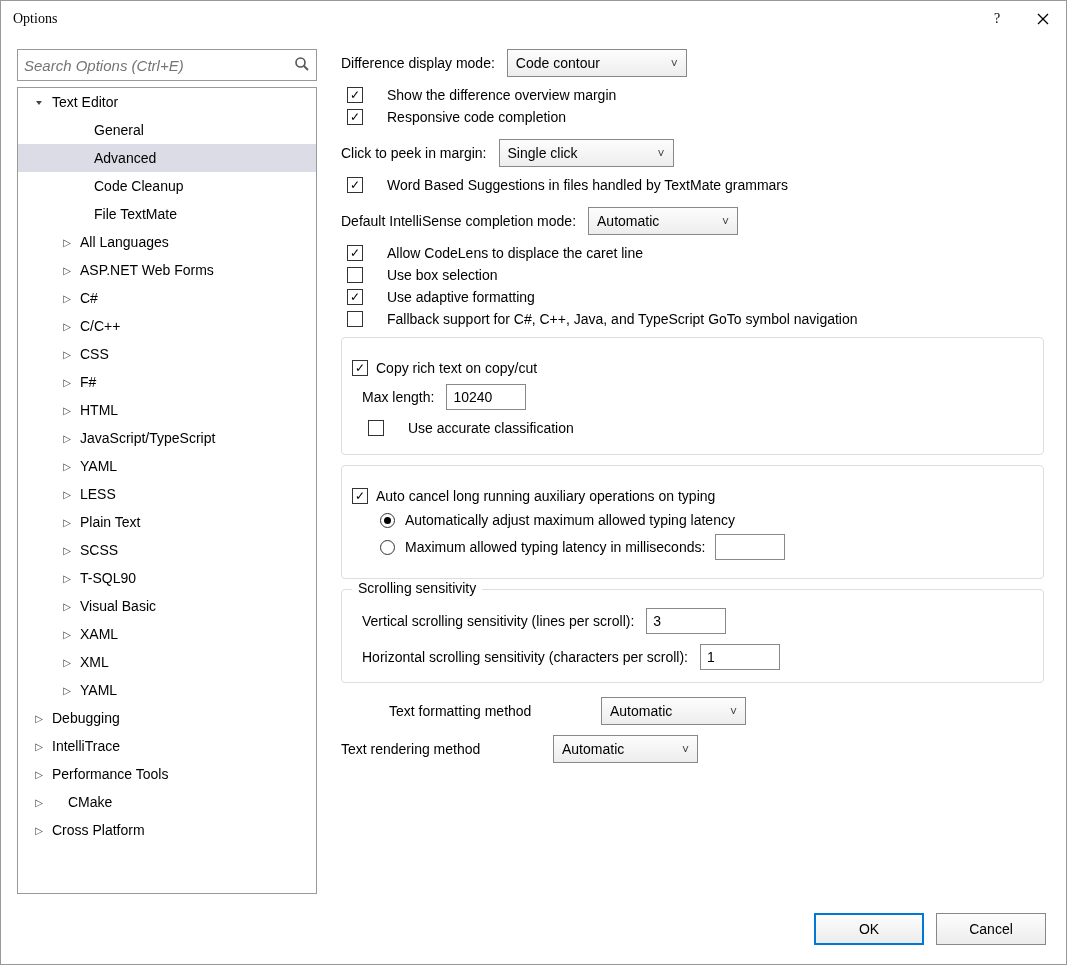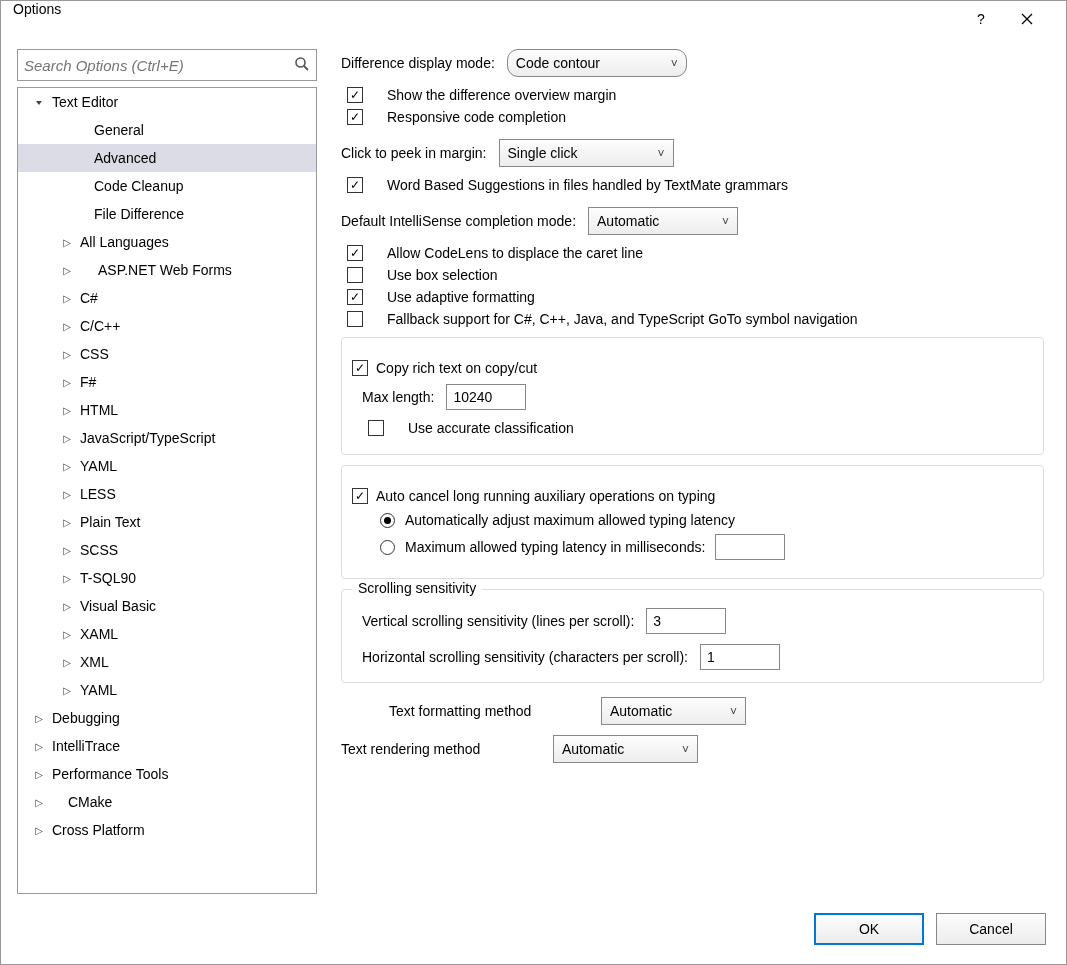--- a/index.html
+++ b/index.html
@@ -1,18 +1,18 @@
 <!DOCTYPE html>
 <html><head>
 <meta charset="utf-8">
 <style>
 * { box-sizing: border-box; margin: 0; padding: 0; }
 body { font-family: "Segoe UI", Tahoma, sans-serif; font-size: 14px; color: #000; background: #fff; width: 1067px; height: 965px; overflow: hidden; }
 .window { width: 1067px; height: 965px; border: 1px solid #999; display: flex; flex-direction: column; }
-.titlebar { height: 36px; display: flex; align-items: flex-start; padding: 0 16px 0 12px; }
+.titlebar { height: 36px; display: flex; align-items: center; padding: 0 0 0 12px; font-family: Liberation Serif, serif; }
 .titlebar .title { flex: 1; font-size: 14px; }
 .titlebar .btn { width: 46px; height: 36px; display: flex; align-items: center; justify-content: center; cursor: default; }
 .content { flex: 1; display: flex; padding: 12px 16px 0 16px; gap: 24px; overflow: hidden; }
 .left { width: 300px; display: flex; flex-direction: column; }
 .searchbox { position: relative; border: 1px solid #999; height: 32px; display: flex; align-items: center; padding: 0 6px; }
 .searchbox input { border: none; outline: none; flex: 1; font-size: 15px; color: #666; font-style: italic; background: transparent; }
 .searchbox .icon { color: #555; }
 .tree { flex: 1; border: 1px solid #999; margin-top: 6px; overflow-y: scroll; overflow-x: hidden; }
 .tree::-webkit-scrollbar { width: 18px; }
 .tree::-webkit-scrollbar-track { background: #f0f0f0; }
@@ -82,29 +82,29 @@
           <div class="tree-item selected" style="padding-left: 56px;">
             <span class="caret none"></span>
             <span style="margin-left: 6px;">Advanced</span>
           </div>
           <div class="tree-item" style="padding-left: 56px; text-align: center;">
             <span class="caret none"></span>
             <span style="margin-left: 6px;">Code Cleanup</span>
           </div>
           <div class="tree-item" style="padding-left: 56px;">
             <span class="caret none"></span>
-            <span style="margin-left: 6px;">File Difference</span>
+            <span style="margin-left: 6px;">File TextMate</span>
           </div>
           <div class="tree-item" style="padding-left: 42px;">
             <span class="caret closed"></span>
             <span style="margin-left: 6px;">All Languages</span>
           </div>
           <div class="tree-item" style="padding-left: 42px;">
             <span class="caret closed"></span>
-            <span style="margin-left: 24px;">ASP.NET Web Forms</span>
+            <span style="margin-left: 6px;">ASP.NET Web Forms</span>
           </div>
           <div class="tree-item" style="padding-left: 42px;">
             <span class="caret closed"></span>
             <span style="margin-left: 6px;">C#</span>
           </div>
           <div class="tree-item" style="padding-left: 42px;">
             <span class="caret closed"></span>
             <span style="margin-left: 6px;">C/C++</span>
           </div>
           <div class="tree-item" style="padding-left: 42px;">
@@ -178,21 +178,21 @@
           <div class="tree-item" style="padding-left: 14px;">
             <span class="caret closed"></span>
             <span style="margin-left: 6px;">Cross Platform</span>
           </div>
         </div>
     </div>
 
     <div class="right">
       <div class="row">
         <label class="text">Difference display mode:</label>
-        <div class="combo" style="min-width:180px;border-radius:11px;">
+        <div class="combo" style="min-width:180px;">
           <span>Code contour</span>
           <span class="arrow"></span>
         </div>
       </div>
       <div class="checkbox-row">
         <span class="checkbox checked"></span>
         <span>Show the difference overview margin</span>
       </div>
       <div class="checkbox-row">
         <span class="checkbox checked"></span>

